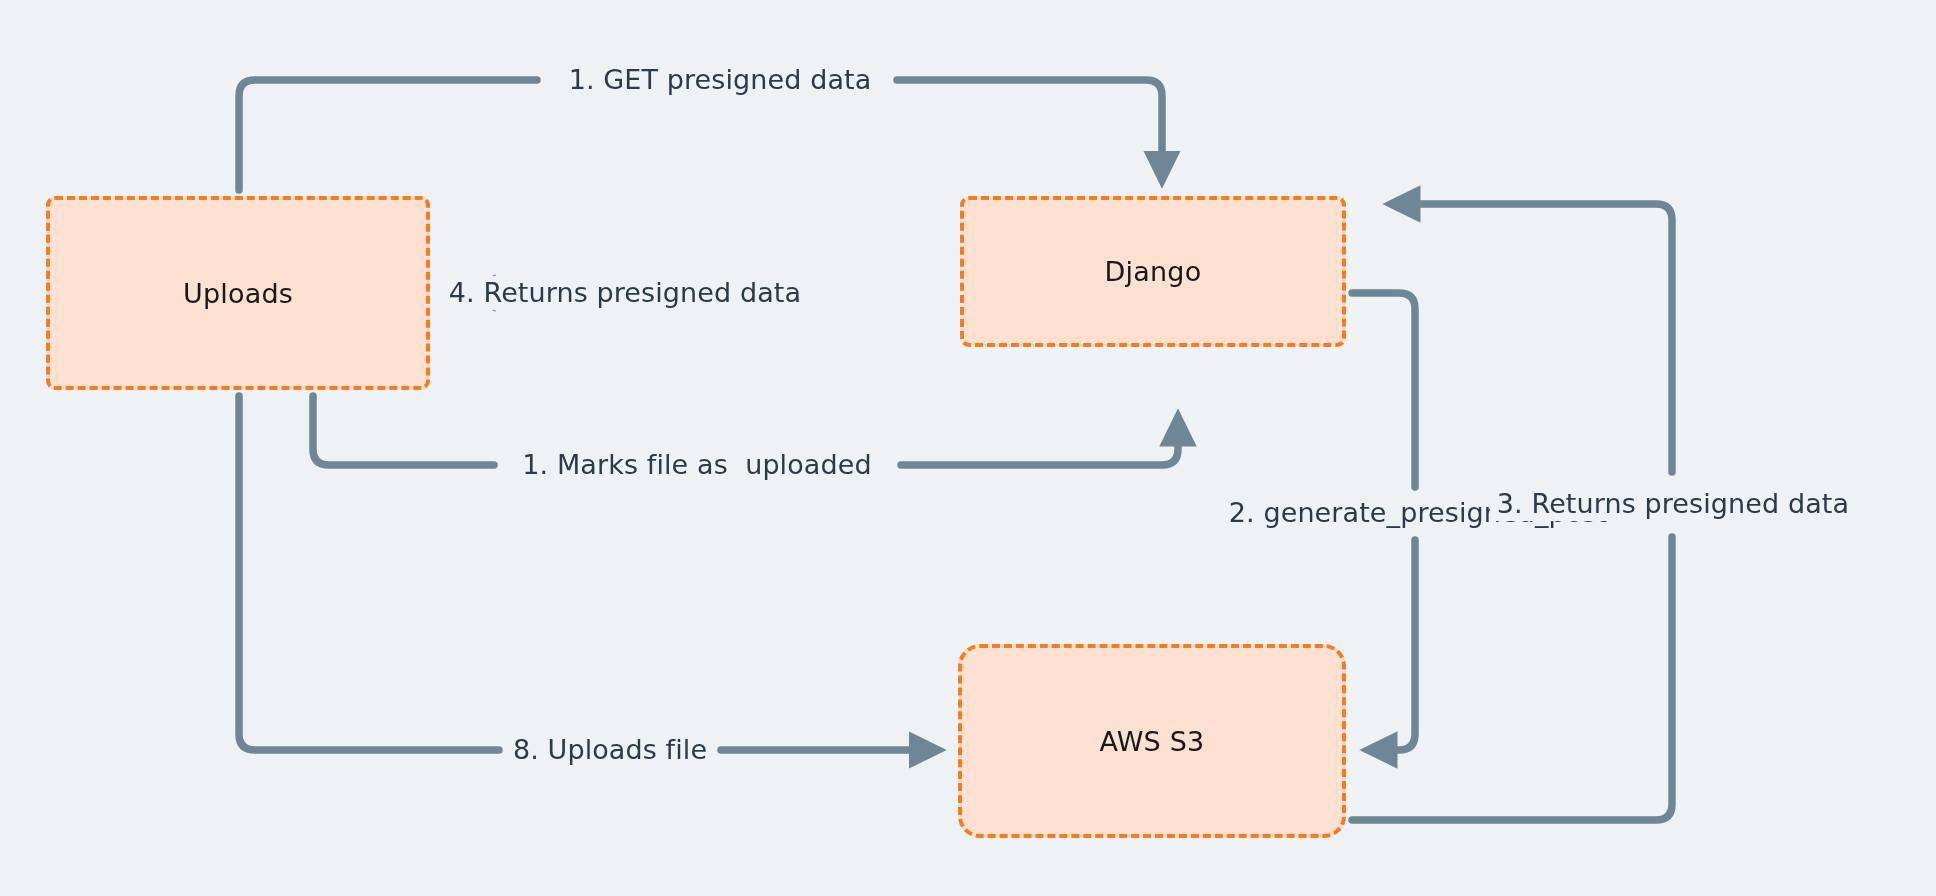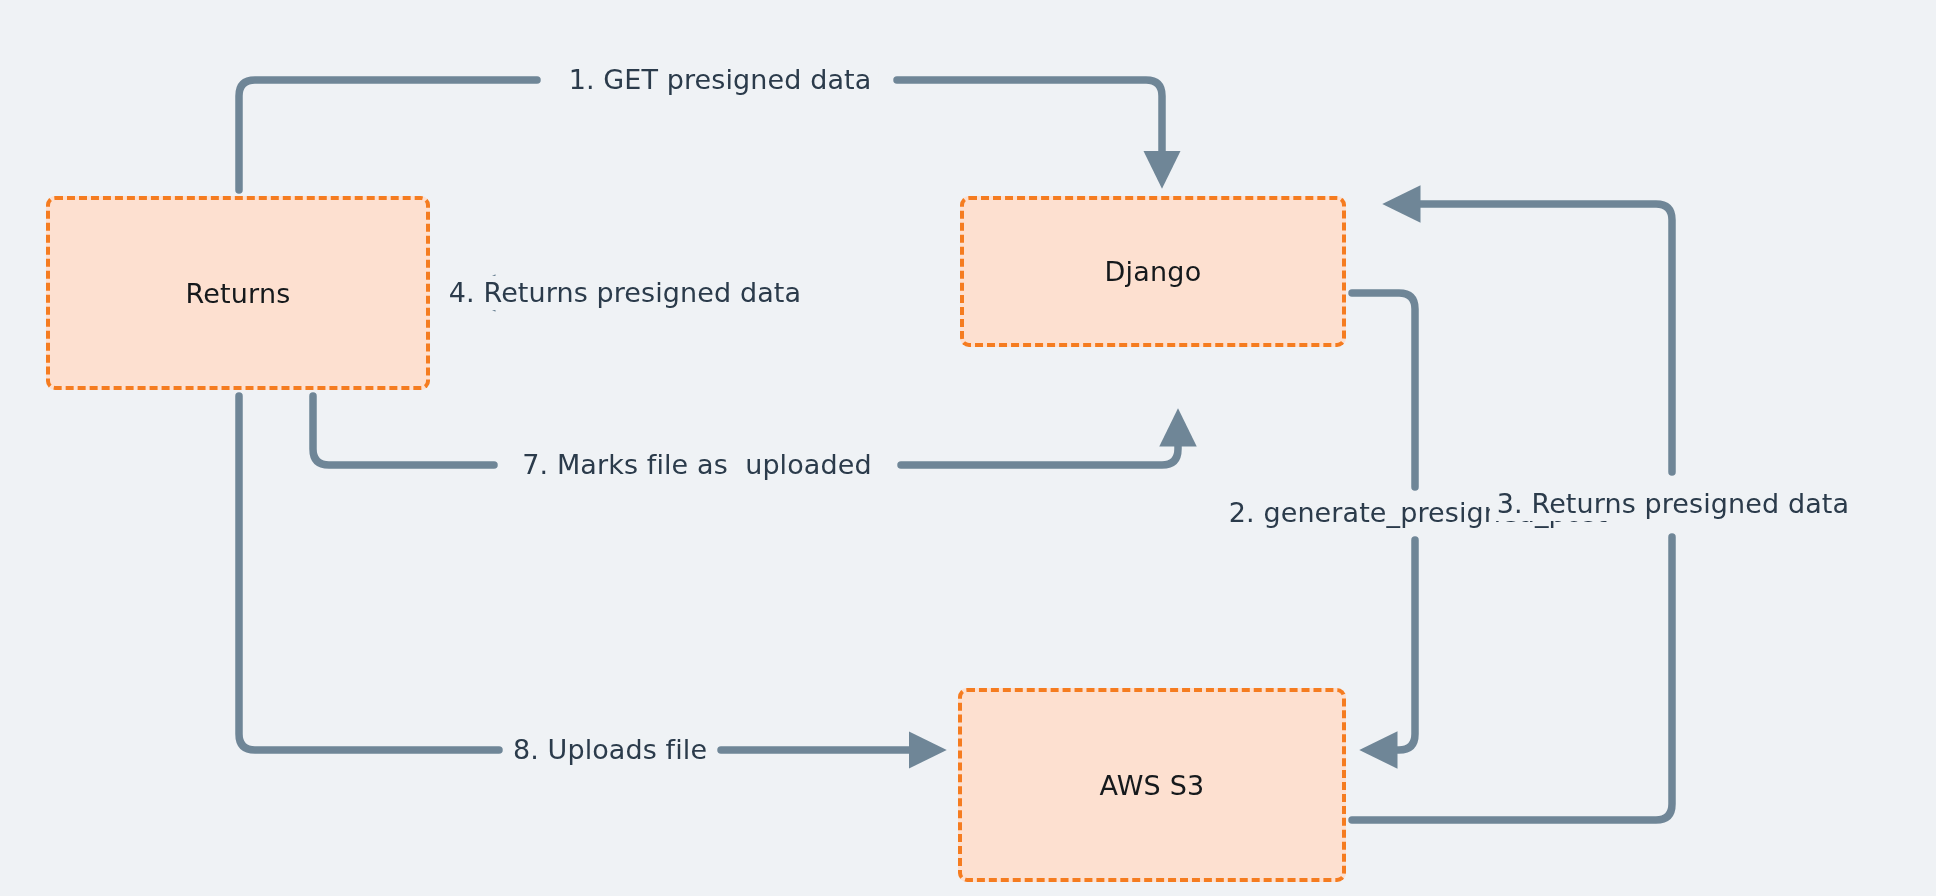--- a/index.html
+++ b/index.html
@@ -86,36 +86,36 @@
       <path d="M239,396 L239,734 Q239,750 255,750 L499,750"></path>
       <path d="M721,750 L934,750" marker-end="url(#arrowhead)"></path>
 
       <path d="M313,396 L313,449 Q313,465 329,465 L494,465"></path>
       <path d="M901,465 L1162,465 Q1178,465 1178,449 L1178,421" marker-end="url(#arrowhead)"></path>
 
     </g>
   </svg>
 
   <div class="node" style="left:46px; top:196px; width:384px; height:194px;">
-    <span class="node-label">Returns</span>
+    <span class="node-label">Uploads</span>
   </div>
 
   <div class="node" style="left:960px; top:196px; width:386px; height:151px;">
     <span class="node-label">Django</span>
   </div>
 
-  <div class="node" style="left:958px; top:688px; width:388px; height:194px;">
+  <div class="node" style="left:958px; top:644px; width:388px; height:194px;border-radius:22px;">
     <span class="node-label">AWS S3</span>
   </div>
 
   <div class="edge-label" style="left:688px; top:80px;margin-left:32px;">1. GET presigned data</div>
 
   <div class="edge-label" style="left:1418px; top:513px;">2. generate_presigned_post</div>
 
   <div class="edge-label" style="left:1673px; top:504px;">3. Returns presigned data</div>
 
   <div class="edge-label" style="left:625px; top:293px;text-align:right;">4. Returns presigned data</div>
 
   <div class="edge-label" style="left:610px; top:750px;">8. Uploads file</div>
 
-  <div class="edge-label" style="left:697px; top:465px;">7. Marks file as  uploaded</div>
+  <div class="edge-label" style="left:697px; top:465px;">1. Marks file as  uploaded</div>
 
 </div>
 
 </body></html>

